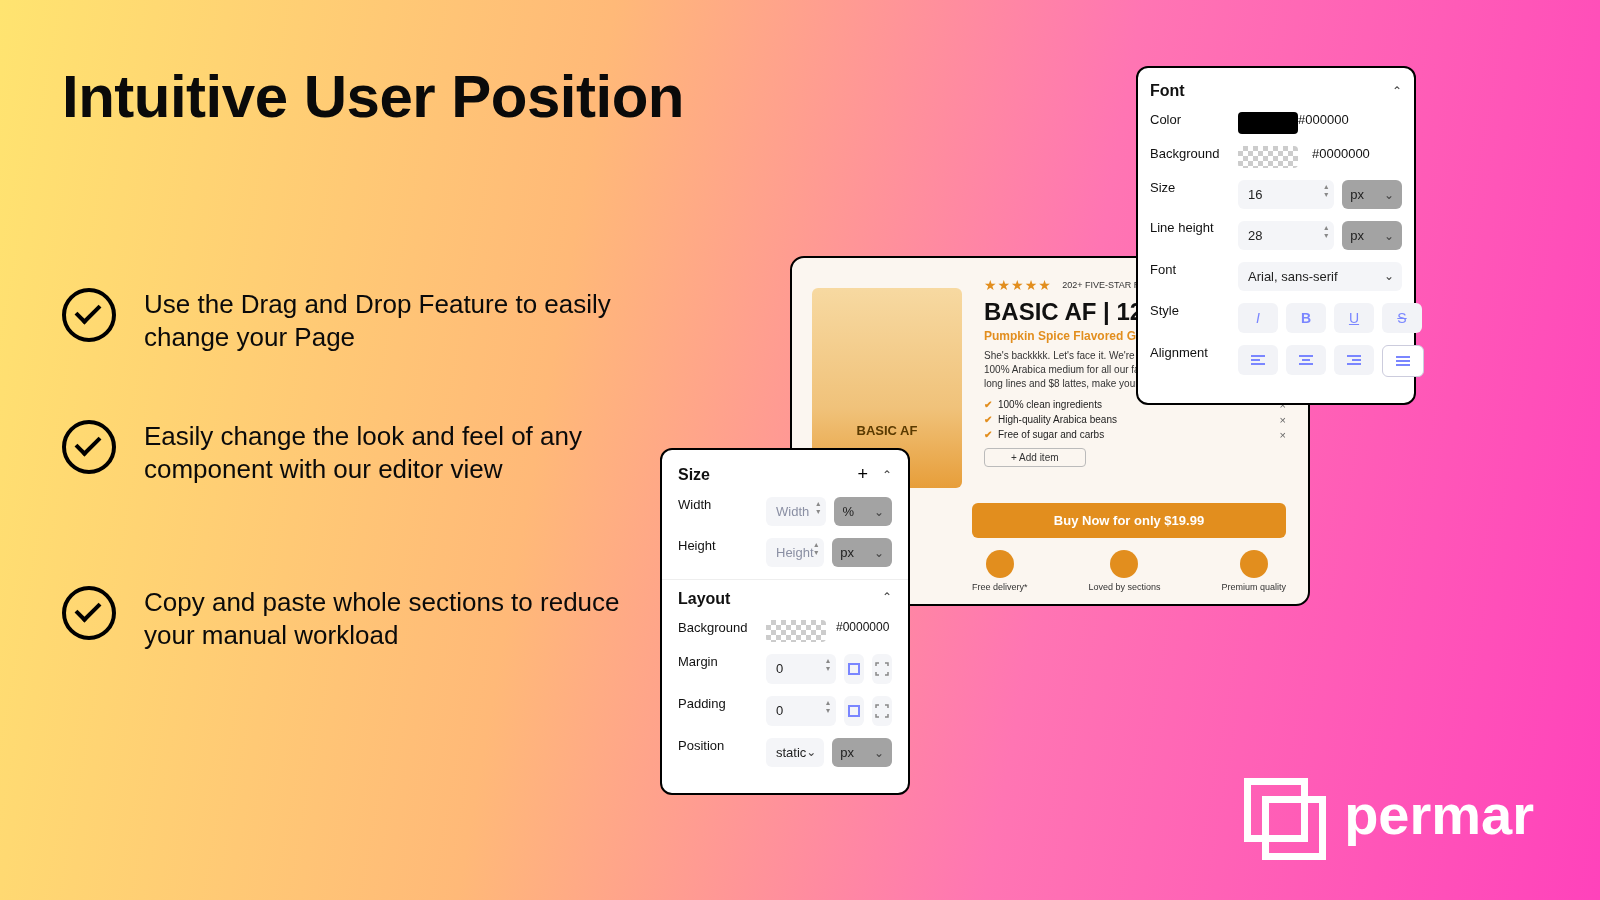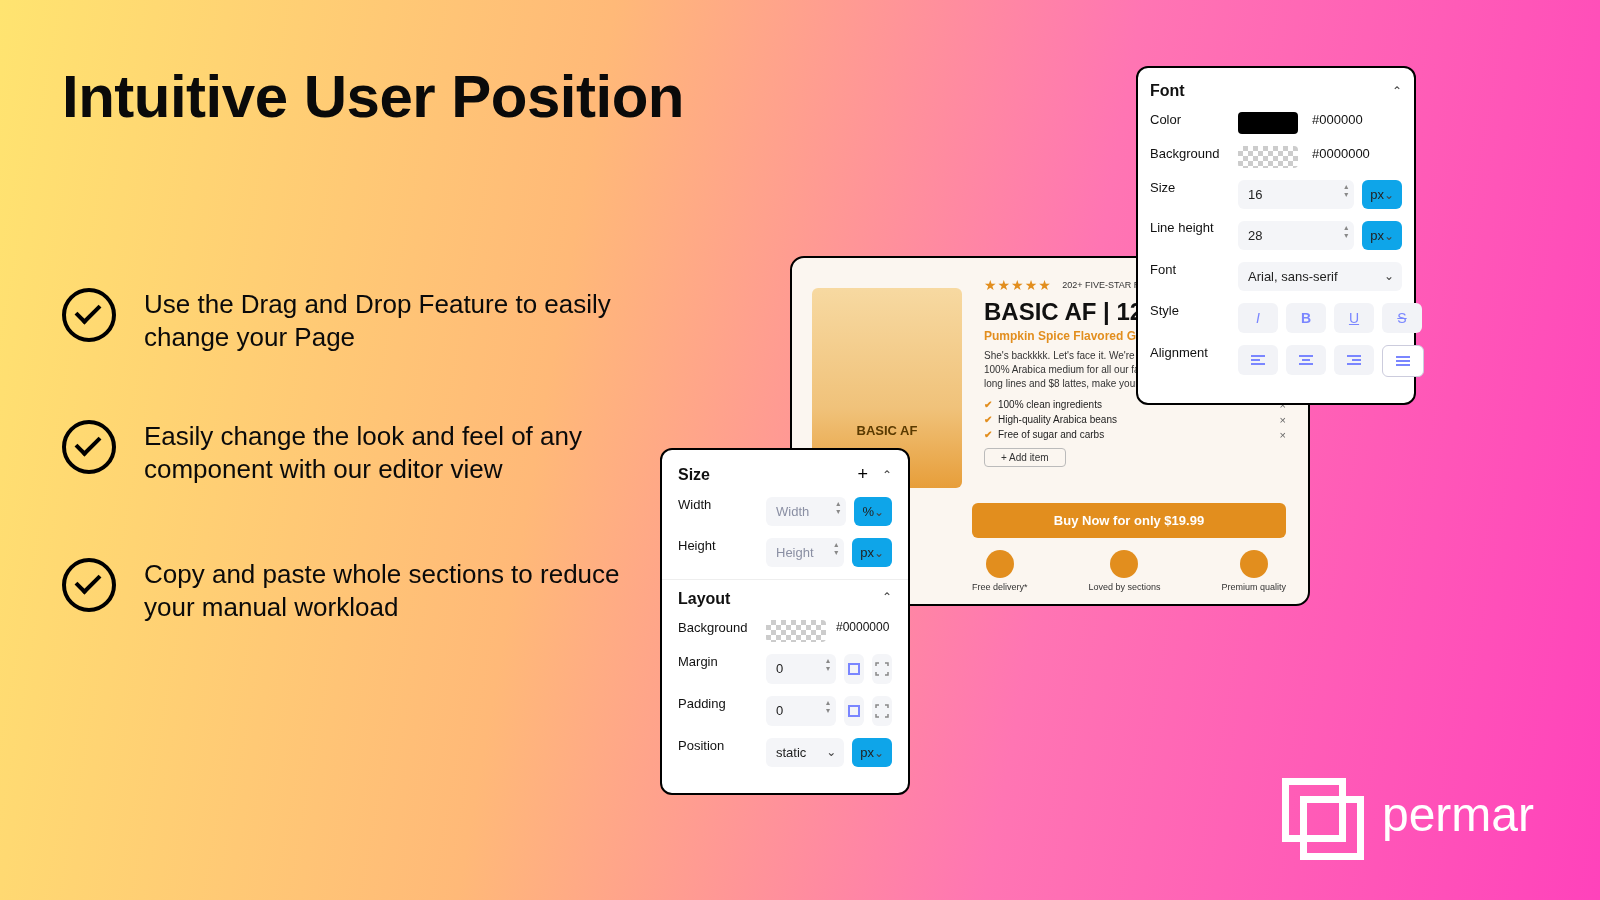--- a/index.html
+++ b/index.html
@@ -13,68 +13,68 @@
   .preview{position:absolute;left:790px;top:256px;width:520px;height:350px;border:2px solid #000;border-radius:14px;background:#fbf6f0;padding:18px 22px;box-sizing:border-box}
   .preview .stars{color:#e28e1e;font-size:14px;letter-spacing:1px;display:inline-block}
   .preview .revs{font-size:9px;color:#333;margin-left:6px;display:inline-block;vertical-align:2px}
   .preview .ptitle{font-weight:800;font-size:24px;color:#111;margin-top:4px}
   .preview .psub{font-weight:700;font-size:12px;color:#e28e1e;margin-top:3px}
   .preview .pdesc{font-size:10px;color:#333;margin-top:6px;line-height:1.4;width:300px}
   .preview .pts{margin-top:8px}
   .preview .pts .row{font-size:10px;color:#222;margin:4px 0}
   .preview .pts .row .chk{color:#e28e1e;display:inline-block;width:14px;font-weight:700}
   .preview .pts .row .x{float:right;color:#666;font-size:11px}
-  .preview .add{display:inline-block;border:1px solid #bbb;border-radius:4px;font-size:10px;padding:3px 16px;margin-top:4px;color:#333}
+  .preview .add{display:inline-block;border:1px solid #bbb;border-radius:4px;font-size:10px;padding:3px 26px;margin-top:4px;color:#333}
   .preview .pimg{position:absolute;left:20px;top:30px;width:150px;height:200px;background:linear-gradient(180deg,#f7d9a1 0%,#f0c27a 60%,#e79e3a 100%);border-radius:6px}
   .preview .pimg::after{content:"BASIC AF";position:absolute;bottom:50px;left:0;right:0;text-align:center;font-weight:800;font-size:13px;color:#5a3a00}
   .thumbs{position:absolute;left:16px;top:240px;display:flex;gap:6px}
   .thumb{width:24px;height:24px;border:1px solid #ccc;border-radius:4px;background:#f3e6cc;font-size:11px;text-align:center;line-height:24px;color:#999}
   .buybtn{position:absolute;left:180px;right:22px;top:245px;background:#e28e1e;color:#fff;text-align:center;border-radius:6px;font-size:13px;font-weight:700;padding:10px 12px}
   .badges{position:absolute;left:180px;right:22px;top:292px;display:flex;justify-content:space-between}
   .badge{text-align:center;font-size:9px;color:#333}
   .badge .circ{width:28px;height:28px;border-radius:50%;background:#e28e1e;margin:0 auto 4px}
   
   .panel{position:absolute;background:#fff;border:2px solid #000;border-radius:12px;box-sizing:border-box}
   .psec{font-weight:700;font-size:16px;color:#111}
   .prow{display:flex;font-size:13px;color:#111;margin:12px 0}
   .prow .lab{flex:0 0 88px}
   .numbox{flex:1;background:#f4f5f8;border-radius:6px;padding:7px 10px;color:#8a8fa3;position:relative;font-size:13px}
   .numbox.dark{color:#222}
   .numbox .spin{position:absolute;right:6px;top:3px;font-size:8px;color:#888;line-height:8px}
-  .unit{margin-left:8px;background:#0ea5e9;border-radius:6px;padding:7px 8px;color:#222;font-size:13px;display:flex;align-items:center;gap:0}
+  .unit{margin-left:8px;background:#a3a3a3;border-radius:6px;padding:7px 8px;color:#222;font-size:13px;display:flex;align-items:center;gap:20px}
   .transp{background:repeating-conic-gradient(#ccc 0% 25%,#fff 0% 50%);background-size:10px 10px;width:60px;height:22px;border-radius:4px}
   .sq{width:30px;height:30px;background:#f4f5f8;border-radius:6px;display:flex;align-items:center;justify-content:center;margin-left:8px}
   .stylebtn{width:40px;height:30px;background:#f2f3f7;border-radius:6px;display:flex;align-items:center;justify-content:center;color:#7a86ff;font-size:14px}
   .alignbtn{width:40px;height:30px;background:#f2f3f7;border-radius:6px;display:flex;align-items:center;justify-content:center}
   .alignbtn.active{background:#fff;border:1px solid #ccd}
   .chev{font-size:12px;color:#444}
   
   .brand{position:absolute;right:66px;bottom:50px;display:flex;align-items:center;gap:28px}
   .brand .mark{width:72px;height:72px;position:relative}
   .brand .mark .s1{position:absolute;left:0;top:0;width:50px;height:50px;border:7px solid #fff}
   .brand .mark .s2{position:absolute;left:18px;top:18px;width:50px;height:50px;border:7px solid #fff}
-  .brand .name{color:#fff;font-size:48px;font-weight:400}
+  .brand .name{color:#fff;font-size:56px;font-weight:700}
   svg.align-ico line{stroke:#7a86ff;stroke-width:2}
 </style>
 </head>
 <body>
 
 <div class="stage">
 
   <div class="headline">Intuitive User Position</div>
 
   <div class="feat" style="top:288px">
     <div class="ico"></div>
     <div class="txt">Use the Drag and Drop Feature to easily change your Page</div>
   </div>
   <div class="feat" style="top:420px">
     <div class="ico"></div>
     <div class="txt">Easily change the look and feel of any component with our editor view</div>
   </div>
-  <div class="feat" style="top:558px">
+  <div class="feat" style="top:586px">
     <div class="ico"></div>
     <div class="txt">Copy and paste whole sections to reduce your manual workload</div>
   </div>
 
   <div class="preview">
     <div class="pimg"></div>
     <div style="margin-left:170px">
       <span class="stars">★★★★★</span>
       <span class="revs">202+ FIVE-STAR REVIEWS</span>
       <div class="ptitle">BASIC AF | 12OZ</div>
@@ -174,21 +174,21 @@
 
   <div class="panel" style="left:1136px;top:66px;width:280px;padding:14px 12px">
     <div style="display:flex;align-items:center">
       <div class="psec">Font</div>
       <div style="flex:1"></div>
       <span class="chev">⌃</span>
     </div>
     <div class="prow">
       <div class="lab">Color</div>
       <div style="width:60px;height:22px;background:#000;border-radius:4px"></div>
-      <div style="margin-left:14px;font-size:13px">#000000</div>
+      <div style="font-size:13px">#000000</div>
     </div>
     <div class="prow">
       <div class="lab">Background</div>
       <div class="transp"></div>
       <div style="margin-left:14px;font-size:13px">#0000000</div>
     </div>
     <div class="prow">
       <div class="lab">Size</div>
       <div class="numbox dark"><span>16</span><div class="spin">▴<br>▾</div></div>
       <div class="unit">

